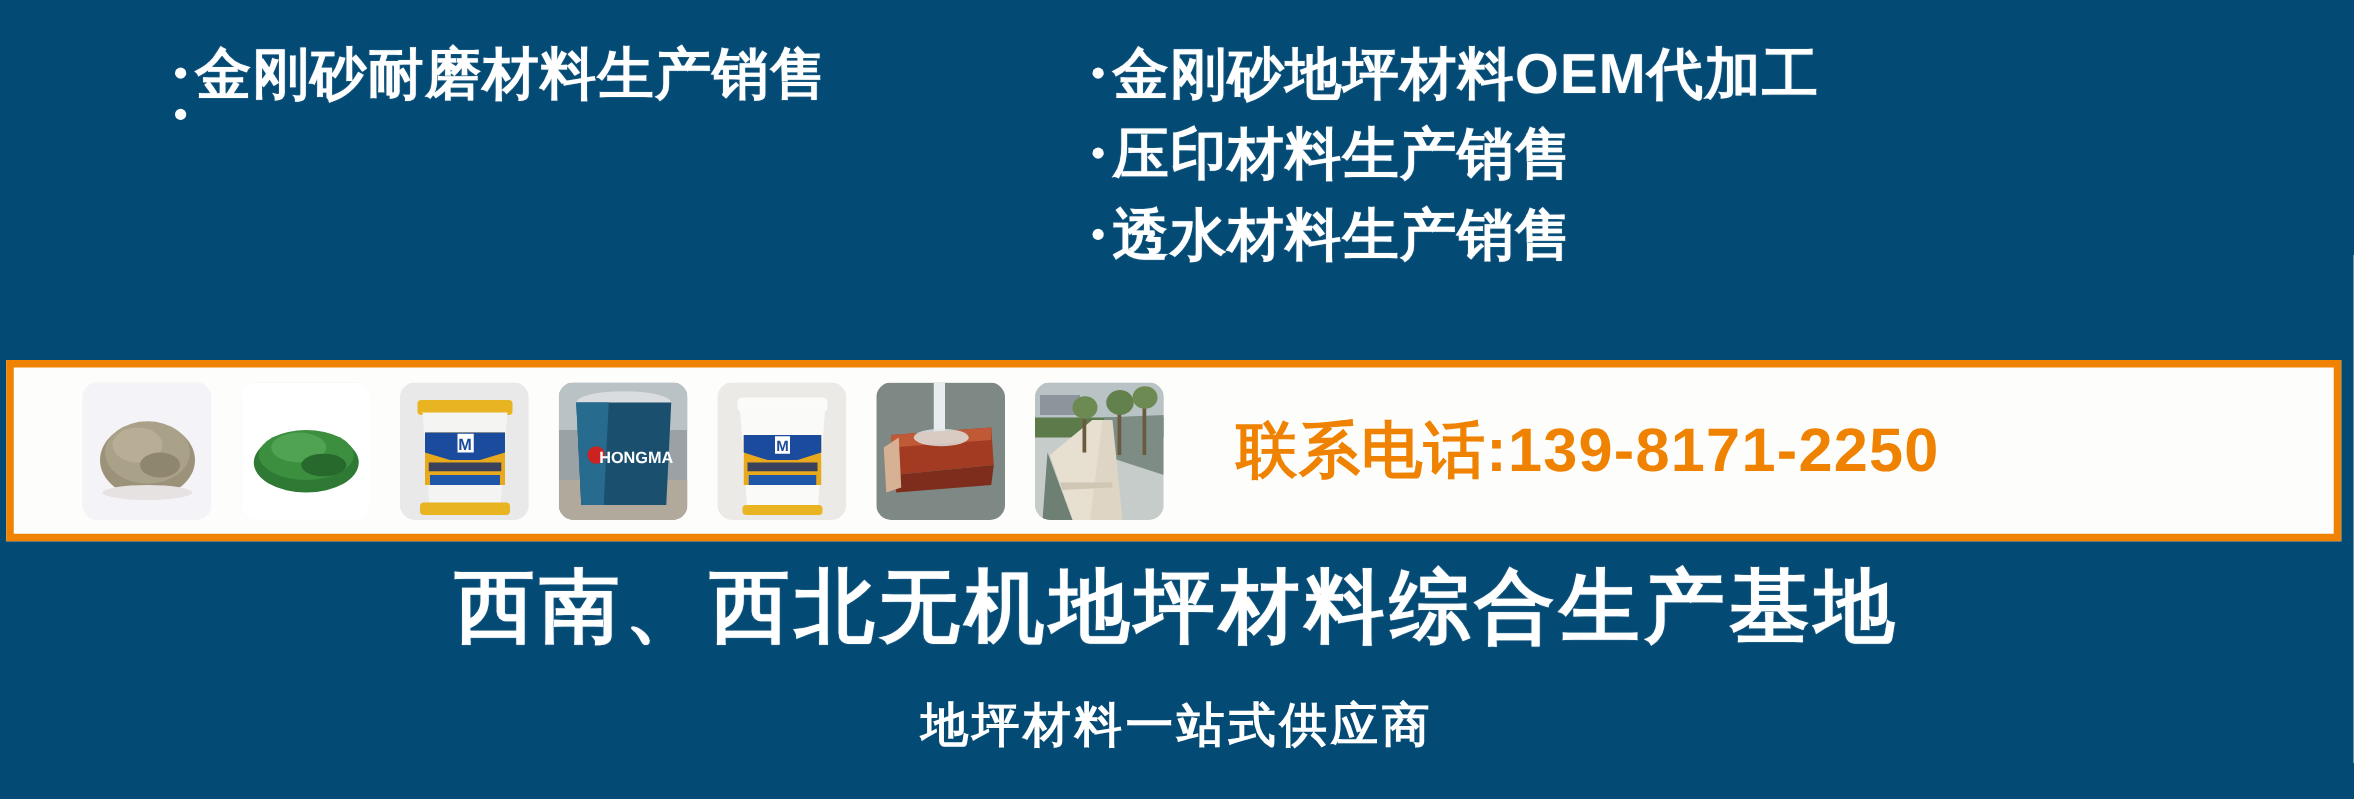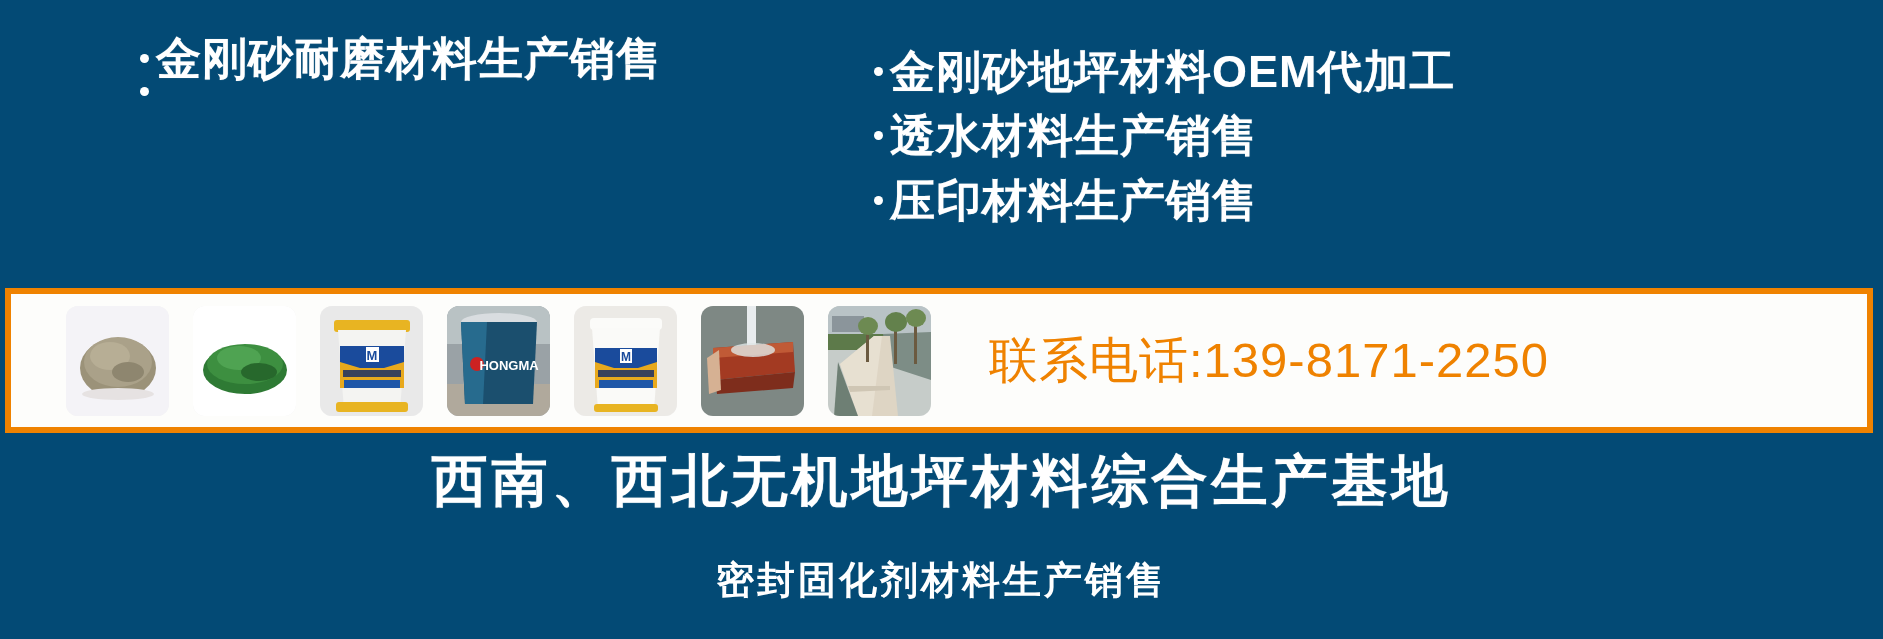--- a/index.html
+++ b/index.html
@@ -25,21 +25,21 @@
     height: 240px;
     display: flex;
     align-items: flex-start;
   }
   .feat-col {
     display: flex;
     flex-direction: column;
     gap: 14px;
   }
   .feat-col.left  { margin-left: 140px; width: 720px; }
-  .feat-col.right { margin-left: 14px; width: 860px; margin-top: 13px; }
+  .feat-col.right { margin-left: 14px; width: 860px; }
 
   .feat-item {
     display: flex;
     align-items: baseline;
     color: #ffffff;
     font-size: 45px;
     font-weight: bold;
     line-height: 1.12;
     letter-spacing: 1px;
     white-space: nowrap;
@@ -84,34 +84,34 @@
     position: relative;
     background: #f2f2f2;
     flex: 0 0 auto;
   }
   .thumb svg { display: block; width: 100%; height: 100%; }
 
   .phone {
     margin-left: 58px;
     color: #ef8200;
     font-size: 49px;
-    font-weight: normal;
+    font-weight: bold;
     letter-spacing: 1px;
     white-space: nowrap;
   }
 
   
   .headline {
     position: absolute;
     left: 0;
     top: 450px;
     width: 1883px;
     text-align: center;
     color: #ffffff;
-    font-size: 56px;
+    font-size: 64px;
     font-weight: bold;
     letter-spacing: 4px;
     line-height: 1.1;
     text-shadow: 0 0 1px rgba(255,255,255,0.5);
   }
   .subline {
     position: absolute;
     left: 0;
     top: 555px;
     width: 1883px;
@@ -139,25 +139,25 @@
       </div>
     </div>
 
     <div class="feat-col right">
       <div class="feat-item">
         <span class="bullet-dot"></span>
         <span>金刚砂地坪材料OEM代加工</span>
       </div>
       <div class="feat-item">
         <span class="bullet-dot"></span>
+        <span>压印材料生产销售</span>
+      </div>
+      <div class="feat-item">
+        <span class="bullet-dot"></span>
         <span>透水材料生产销售</span>
-      </div>
-      <div class="feat-item">
-        <span class="bullet-dot"></span>
-        <span>压印材料生产销售</span>
       </div>
     </div>
   </div>
 
   <div class="strip">
     <div class="thumbs">
 
       <div class="thumb">
         <svg viewBox="0 0 103 110" preserveAspectRatio="none">
           <rect width="103" height="110" fill="#f4f3f7"></rect>
@@ -252,15 +252,15 @@
           <ellipse cx="88" cy="12" rx="10" ry="9" fill="#6d8a52"></ellipse>
           <path d="M20 80 L62 80 L62 84 L22 86 Z" fill="#cfc6b4"></path>
         </svg>
       </div>
     </div>
 
     <div class="phone">联系电话:139-8171-2250</div>
   </div>
 
   <div class="headline">西南、西北无机地坪材料综合生产基地</div>
-  <div class="subline">密封固化剂材料生产销售</div>
+  <div class="subline">地坪材料一站式供应商</div>
 
 </div>
 
 </body></html>

